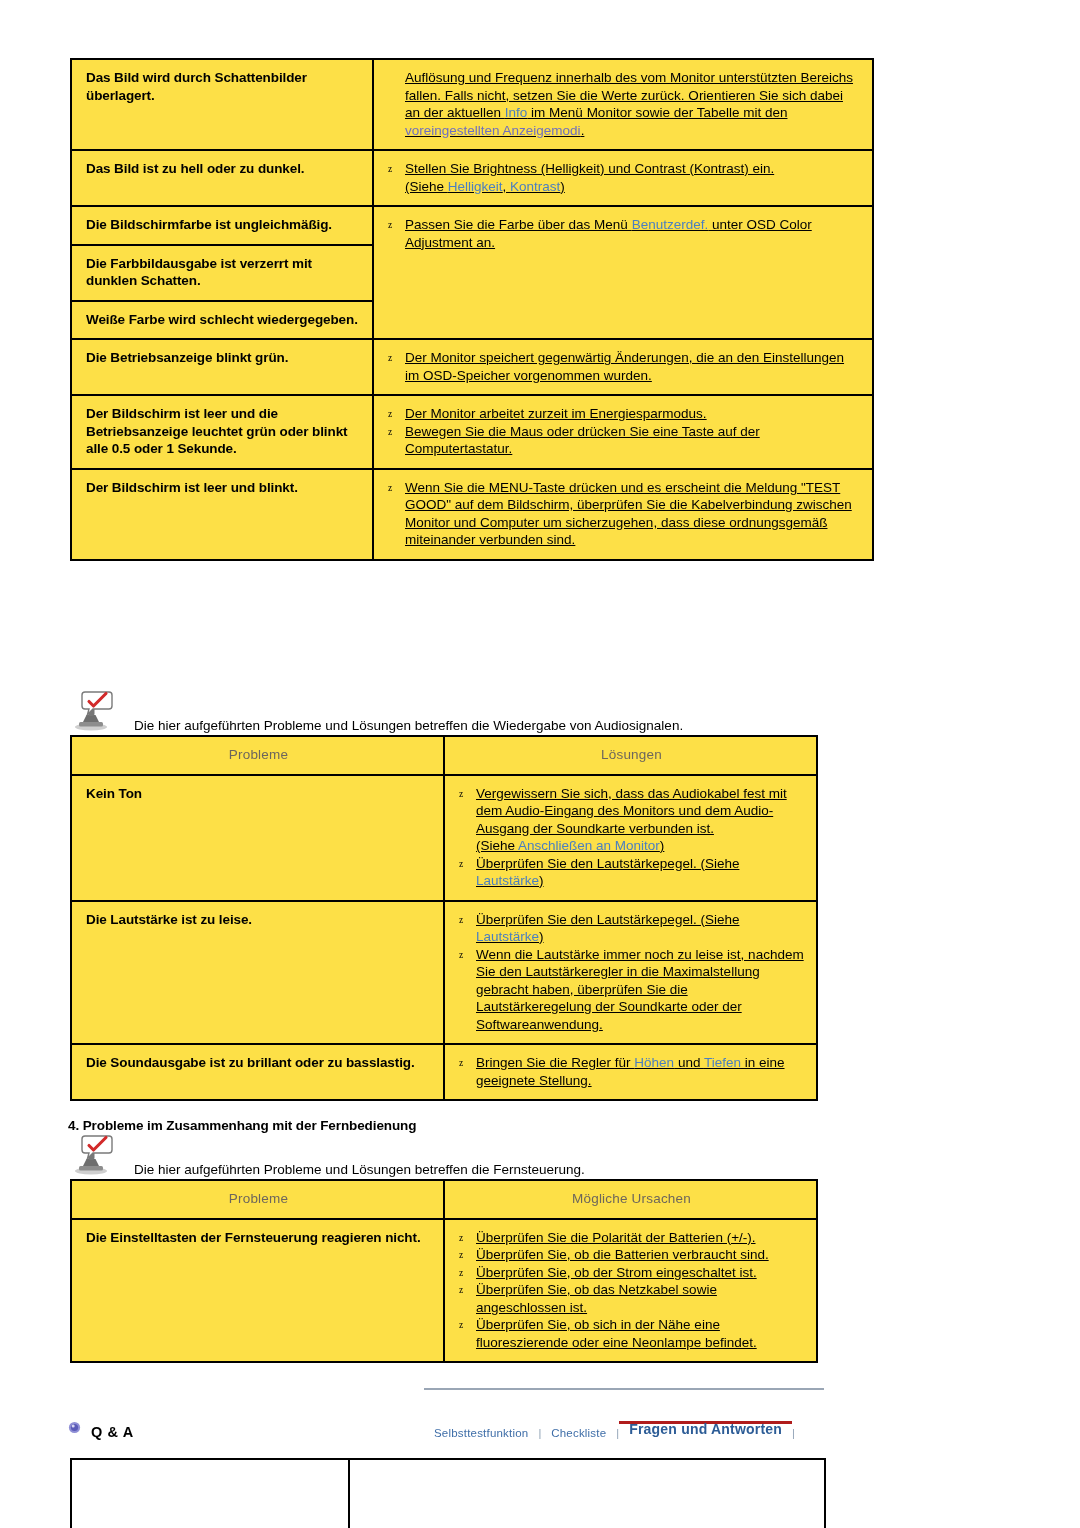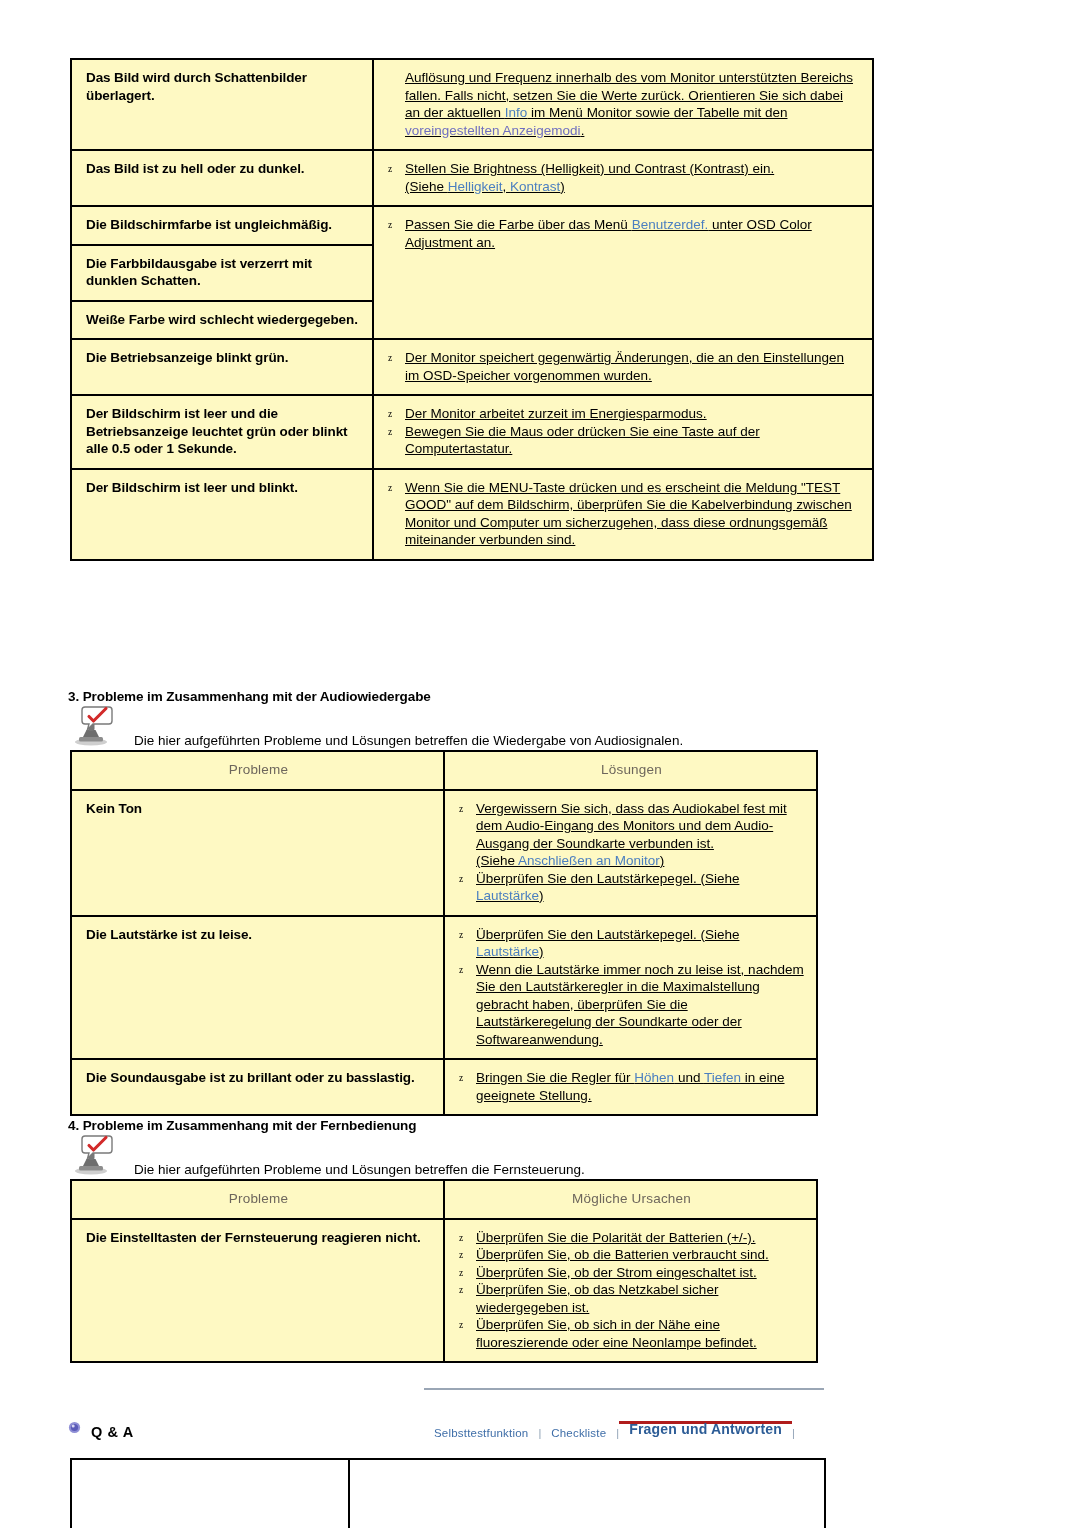--- a/index.html
+++ b/index.html
@@ -29,21 +29,21 @@
     border-collapse: collapse;
     table-layout: fixed;
     background: #fff;
   }
   table.tbl td, table.tbl th {
     border: 2px solid #000;
     vertical-align: top;
     padding: 9px 12px 10px 14px;
     font-size: 13.5px;
     line-height: 17.5px;
-    background: #fef9c3;
+    background: #fde047;
   }
   td.prob {
     width: 274px;
     font-weight: bold;
     font-size: 13.5px;
     line-height: 19px;
     letter-spacing: -0.1px;
   }
   td.sol {
     width: 472px;
@@ -254,21 +254,20 @@
           <td class="sol">
             <ul class="zlist">
               <li class=""><span>Wenn Sie die MENU-Taste drücken und es erscheint die Meldung "TEST GOOD" auf dem Bildschirm, überprüfen Sie die Kabelverbindung zwischen Monitor und Computer um sicherzugehen, dass diese ordnungsgemäß miteinander verbunden sind.</span></li>
             </ul>
           </td>
         </tr>
       </tbody>
     </table>
 
   <div class="sec3">
-    <h2 class="sec">3. Probleme im Zusammenhang mit der Audiowiedergabe</h2>
     <div class="note-row">
       <span class="notice-icon">
         <svg width="46" height="46" viewBox="0 0 46 46" aria-hidden="true">
           <ellipse cx="23" cy="38" rx="16" ry="3.5" fill="#cfcfcf"></ellipse>
           <rect x="11" y="33" width="24" height="4.5" rx="1.6" fill="#8d8d8d"></rect>
           <path d="M15 33 L18.5 26 H27.5 L31 33 Z" fill="#6e6e6e"></path>
           <rect x="20" y="17" width="6.5" height="10" rx="2.5" fill="#777"></rect>
           <circle cx="23.2" cy="15" r="3.6" fill="#6b6b6b"></circle>
           <path d="M17 3 H41 A3 3 0 0 1 44 6 V17 A3 3 0 0 1 41 20 H25 L19.5 25.5 L21 20 H17 A3 3 0 0 1 14 17 V6 A3 3 0 0 1 17 3 Z" fill="#ffffff" stroke="#7a7a7a" stroke-width="1.4"></path>
           <path d="M21 12.5 L25.5 17 L38 4.5" fill="none" stroke="#d22a2a" stroke-width="3.1" stroke-linecap="round" stroke-linejoin="round"></path>
@@ -335,21 +334,21 @@
             <th class="hdr prob">Probleme</th>
             <th class="hdr sol">Mögliche Ursachen</th>
           </tr>
           <tr>
             <td class="prob">Die Einstelltasten der Fernsteuerung reagieren nicht.</td>
             <td class="sol">
               <ul class="zlist">
                 <li class=""><span>Überprüfen Sie die Polarität der Batterien (+/-).</span></li>
                 <li class=""><span>Überprüfen Sie, ob die Batterien verbraucht sind.</span></li>
                 <li class=""><span>Überprüfen Sie, ob der Strom eingeschaltet ist.</span></li>
-                <li class=""><span>Überprüfen Sie, ob das Netzkabel sicher wiedergegeben ist.</span></li>
+                <li class=""><span>Überprüfen Sie, ob das Netzkabel sowie angeschlossen ist.</span></li>
                 <li class=""><span>Überprüfen Sie, ob sich in der Nähe eine fluoreszierende oder eine Neonlampe befindet.</span></li>
               </ul>
             </td>
           </tr>
         </tbody>
       </table>
   </div>
 
   <div class="navbar">
     <div class="navline"></div>

